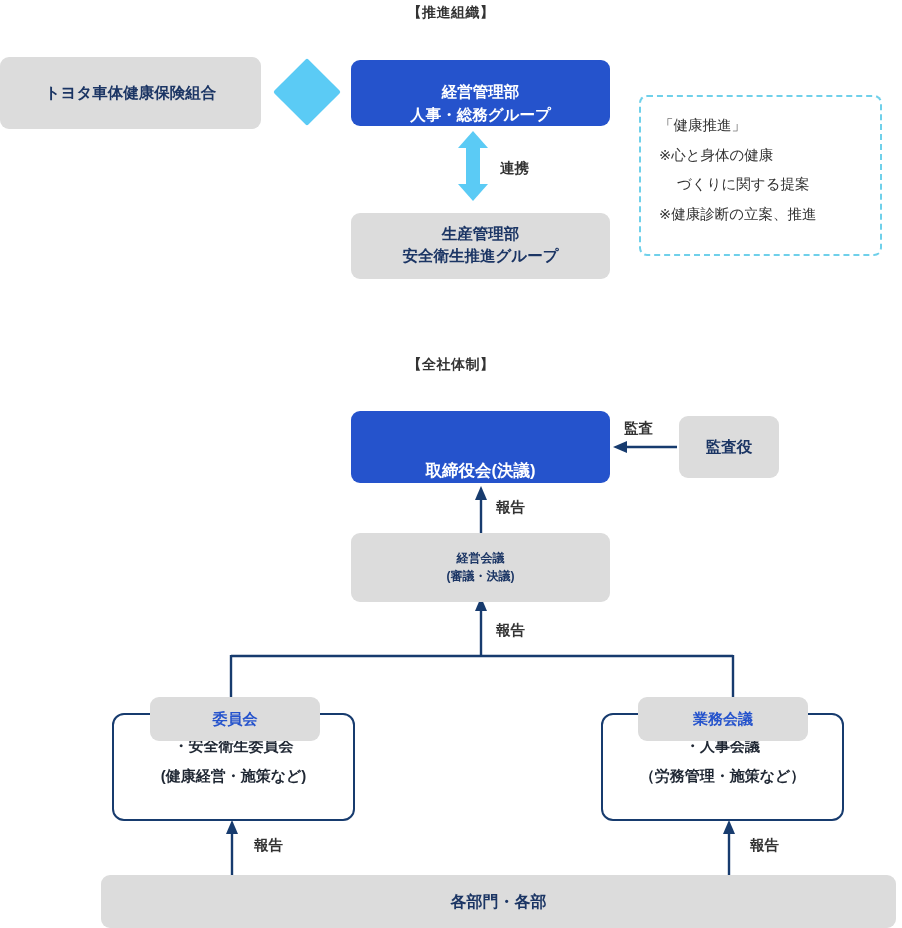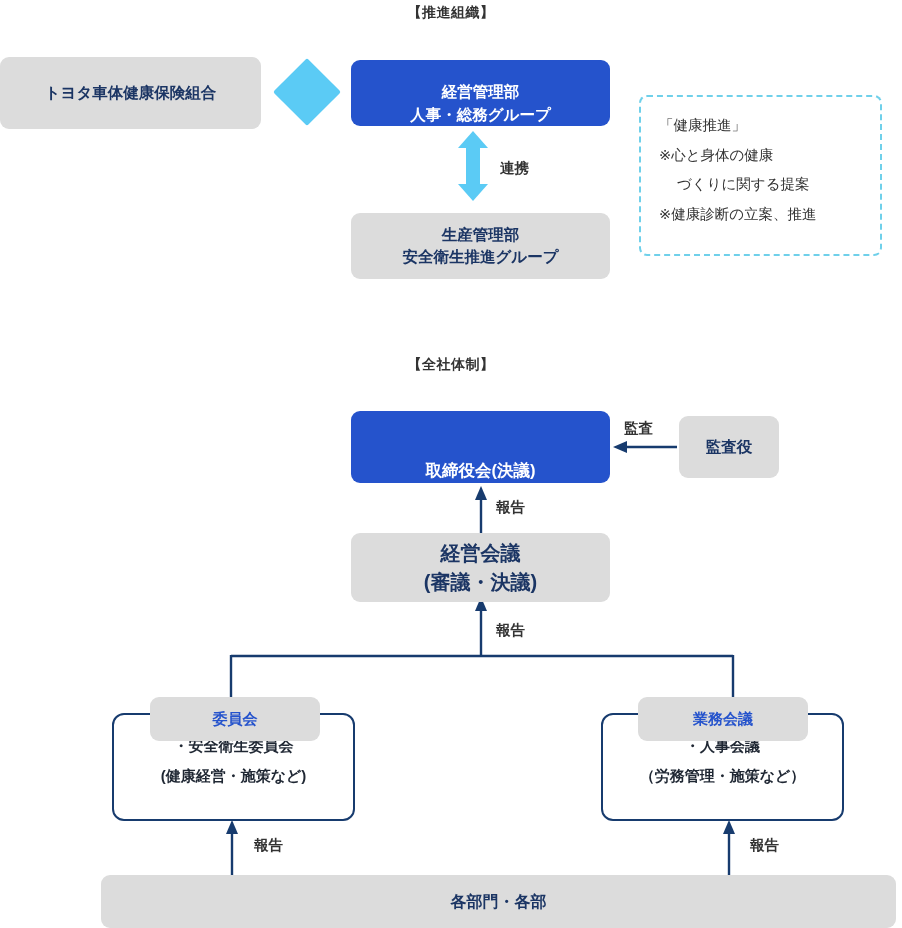--- a/index.html
+++ b/index.html
@@ -194,21 +194,21 @@
 
   <div class="abs diamond" style="left:283px; top:68px; width:48px; height:48px;"></div>
 
   <div class="abs box box-blue" style="left:351px; top:60px; width:259px; height:66px; font-size:15.5px;">
     <span class="line">経営管理部</span>
     <span class="line">人事・総務グループ</span>
   </div>
 
   <div class="abs edge-label" style="left:500px; top:159px;">連携</div>
 
-  <div class="abs box box-gray" style="left:351px; top:213px; width:259px; height:66px; font-size:15.5px;">
+  <div class="abs box box-gray" style="left:351px; top:213px; width:259px; height:66px; font-size:15.5px;font-family:Liberation Mono, monospace;">
     <span class="line">生産管理部</span>
     <span class="line">安全衛生推進グループ</span>
   </div>
 
   <div class="abs note" style="left:639px; top:95px; width:243px; height:161px;">
     <span class="nline">「健康推進」</span>
     <span class="nline">※心と身体の健康</span>
     <span class="nline indent">づくりに関する提案</span>
     <span class="nline">※健康診断の立案、推進</span>
   </div>
@@ -220,21 +220,21 @@
   </div>
 
   <div class="abs edge-label" style="left:624px; top:419px;">監査</div>
 
   <div class="abs box box-gray" style="left:679px; top:416px; width:100px; height:62px; font-size:15.5px;">
     <span class="line">監査役</span>
   </div>
 
   <div class="abs edge-label" style="left:496px; top:498px;">報告</div>
 
-  <div class="abs box box-gray" style="left:351px; top:533px; width:259px; height:69px; font-size:20px;text-align:right;">
+  <div class="abs box box-gray" style="left:351px; top:533px; width:259px; height:69px; font-size:12px;text-align:right;">
     <span class="line">経営会議</span>
     <span class="line">(審議・決議)</span>
   </div>
 
   <div class="abs edge-label" style="left:496px; top:621px;">報告</div>
 
   <div class="abs outline-card" style="left:112px; top:713px; width:243px; height:108px;">
     <div class="outline-card-body">
       <span class="line">・安全衛生委員会</span>
       <span class="line">(健康経営・施策など)</span>

